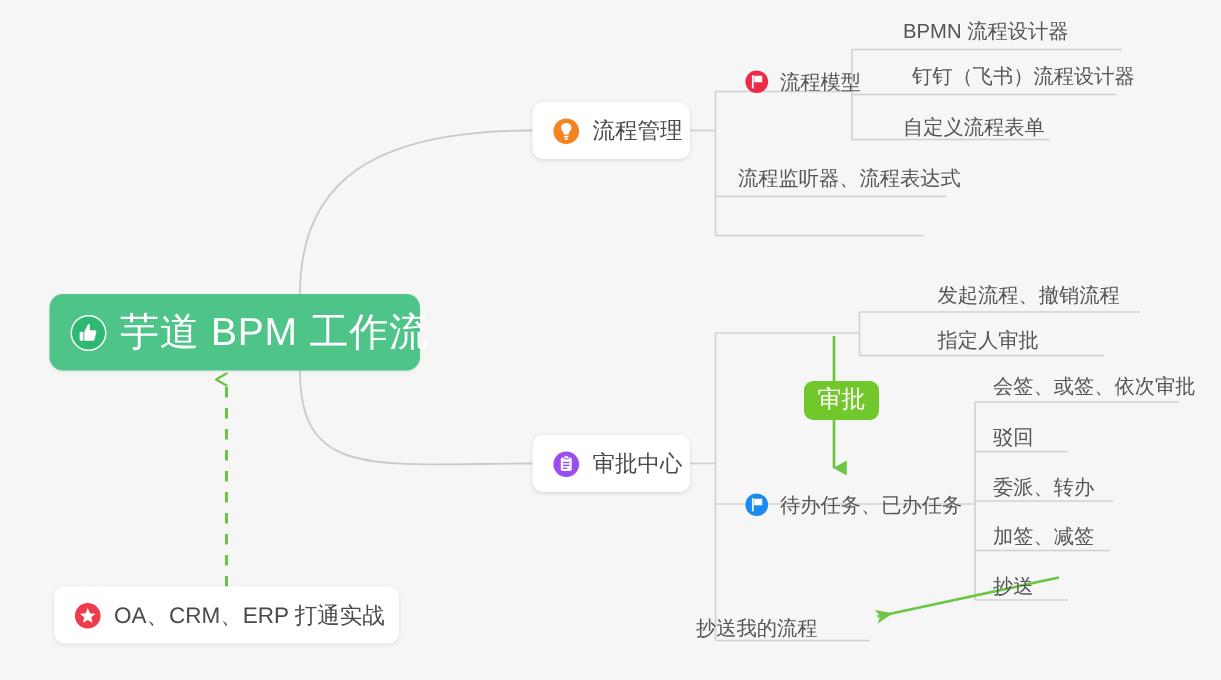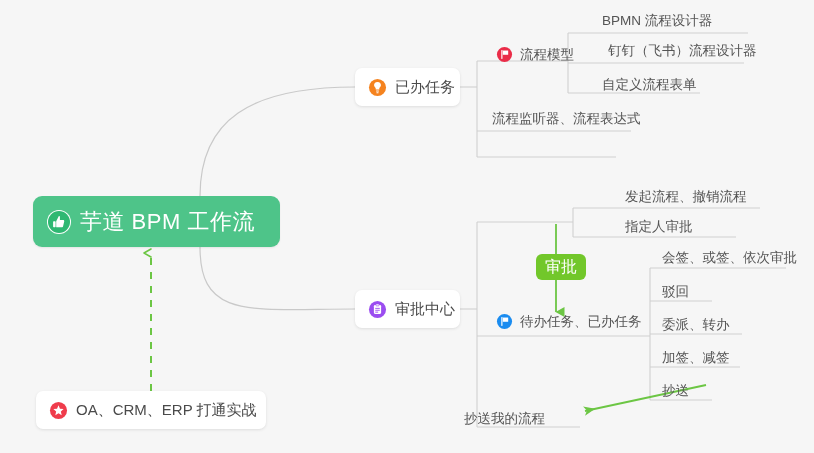--- a/index.html
+++ b/index.html
@@ -20,21 +20,21 @@
     width:247px;height:51px;
     background:#4ec489;
     border-radius:9px;
     display:flex;align-items:center;
     box-sizing:border-box;
     padding-left:14px;
     box-shadow:0 1px 2px rgba(0,0,0,0.07);
   }
   .root-label{
     color:#ffffff;
-    font-size:22px;
+    font-size:26px;
     letter-spacing:.5px;
     margin-left:9px;
     white-space:nowrap;
   }
 
   
   .card{
     position:absolute;
     background:#ffffff;
     border-radius:7px;
@@ -172,21 +172,21 @@
     <span class="ic ic-lg">
       <svg width="19" height="19" viewBox="0 0 20 20">
         <circle cx="10" cy="10" r="9" fill="#f5831f"></circle>
         <path d="M10,4.2 C7.6,4.2 6.1,6 6.4,8 C6.6,9.2 7.6,10 8.1,10.9
                  L8.1,12.2 L11.9,12.2 L11.9,10.9 C12.4,10 13.4,9.2 13.6,8
                  C13.9,6 12.4,4.2 10,4.2 Z" fill="#ffffff"></path>
         <rect x="8.4" y="13.1" width="3.2" height="1.2" rx="0.6" fill="#ffffff"></rect>
         <rect x="8.8" y="14.9" width="2.4" height="1.1" rx="0.55" fill="#ffffff"></rect>
       </svg>
     </span>
-    <span class="card-label">已办任务</span>
+    <span class="card-label">流程管理</span>
   </div>
 
   <div class="card" id="node-shenpi">
     <span class="ic ic-lg">
       <svg width="19" height="19" viewBox="0 0 20 20">
         <circle cx="10" cy="10" r="9" fill="#9b4df0"></circle>
         <rect x="6.2" y="5.3" width="7.6" height="9.4" rx="1.2" fill="#ffffff"></rect>
         <rect x="8.2" y="4.1" width="3.6" height="2.1" rx="0.9" fill="#ffffff" stroke="#9b4df0" stroke-width="0.7"></rect>
         <rect x="7.6" y="8.3" width="4.8" height="0.95" fill="#9b4df0"></rect>
         <rect x="7.6" y="10.3" width="4.8" height="0.95" fill="#9b4df0"></rect>
@@ -227,21 +227,21 @@
     <span>BPMN 流程设计器</span>
   </div>
   <div class="tnode" style="left:608px;top:44px;">
     <span>钉钉（飞书）流程设计器</span>
   </div>
   <div class="tnode" style="left:602px;top:78px;">
     <span>自定义流程表单</span>
   </div>
 
 
-  <div class="tnode with-icon" style="left:496px;top:313px;justify-content:center;">
+  <div class="tnode with-icon" style="left:496px;top:328px;justify-content:center;">
     <span class="ic">
       <svg width="17" height="17" viewBox="0 0 18 18">
         <circle cx="9" cy="9" r="8" fill="#1a8cf0"></circle>
         <rect x="5.6" y="4.3" width="1.25" height="9.4" rx="0.5" fill="#ffffff"></rect>
         <path d="M7.2,4.8 L12.9,4.8 L12.9,9.3 L7.2,9.3 Z" fill="#ffffff"></path>
       </svg>
     </span>
     <span class="tlabel">待办任务、已办任务</span>
   </div>
 

